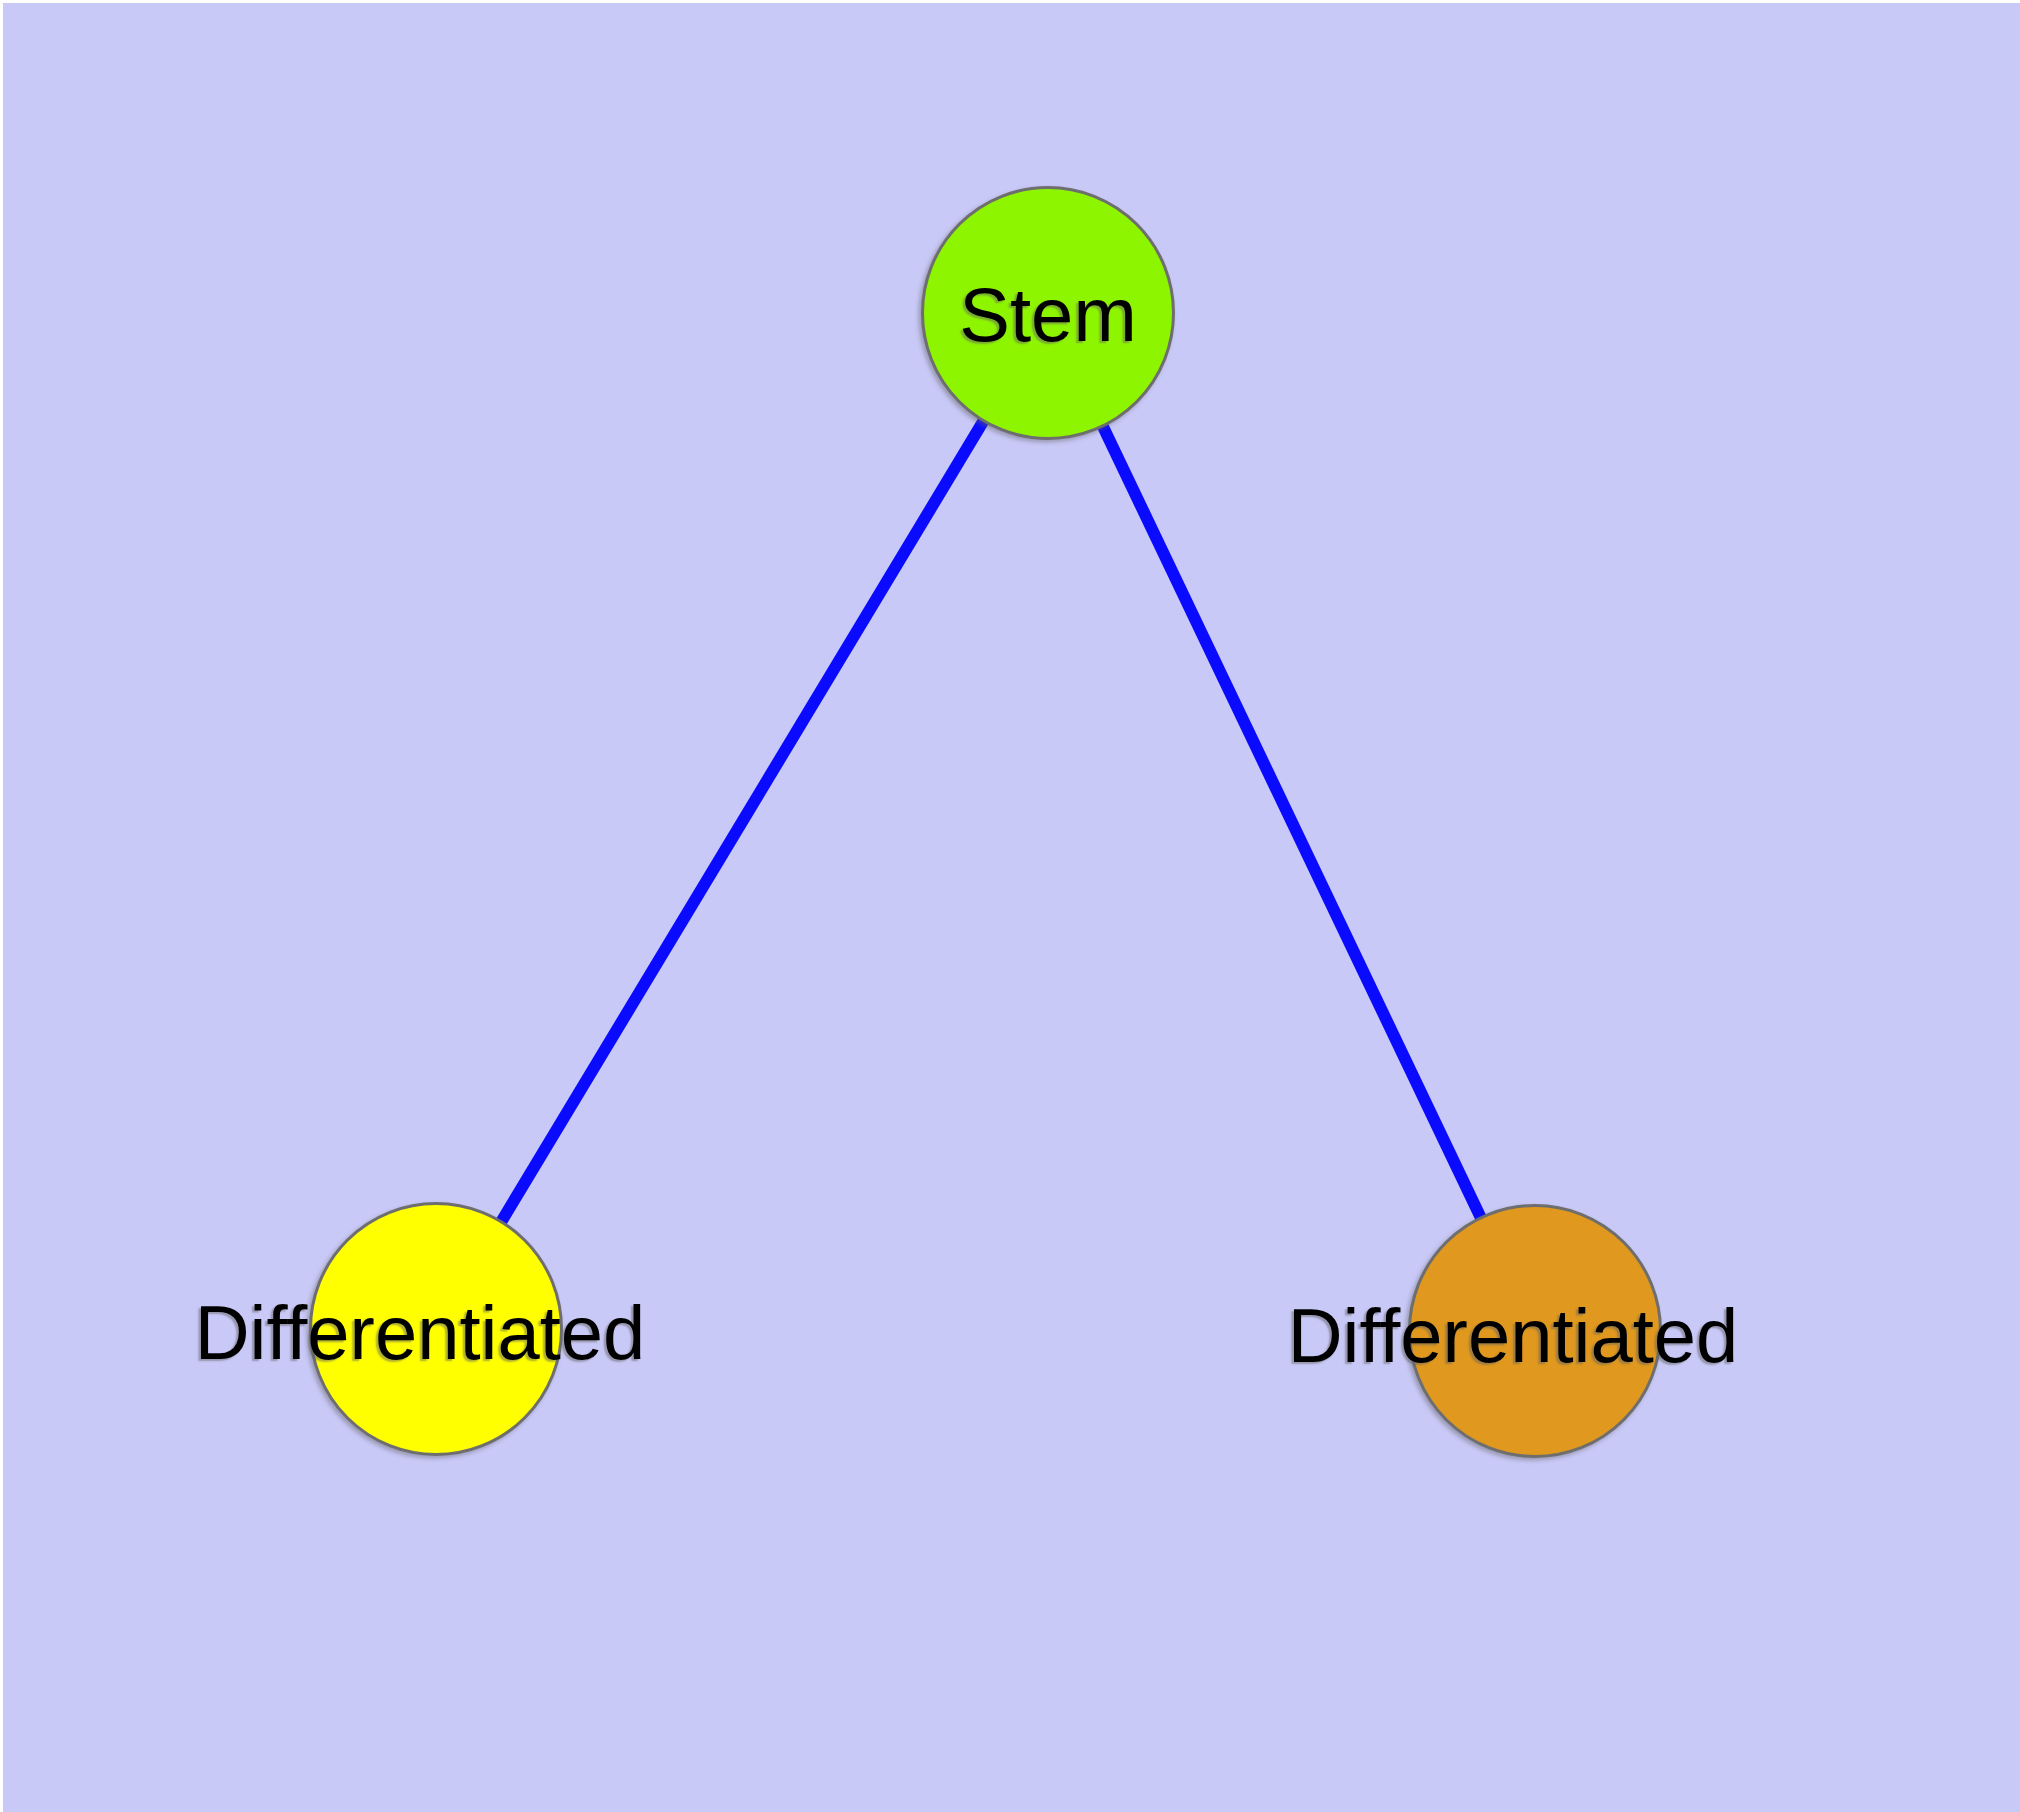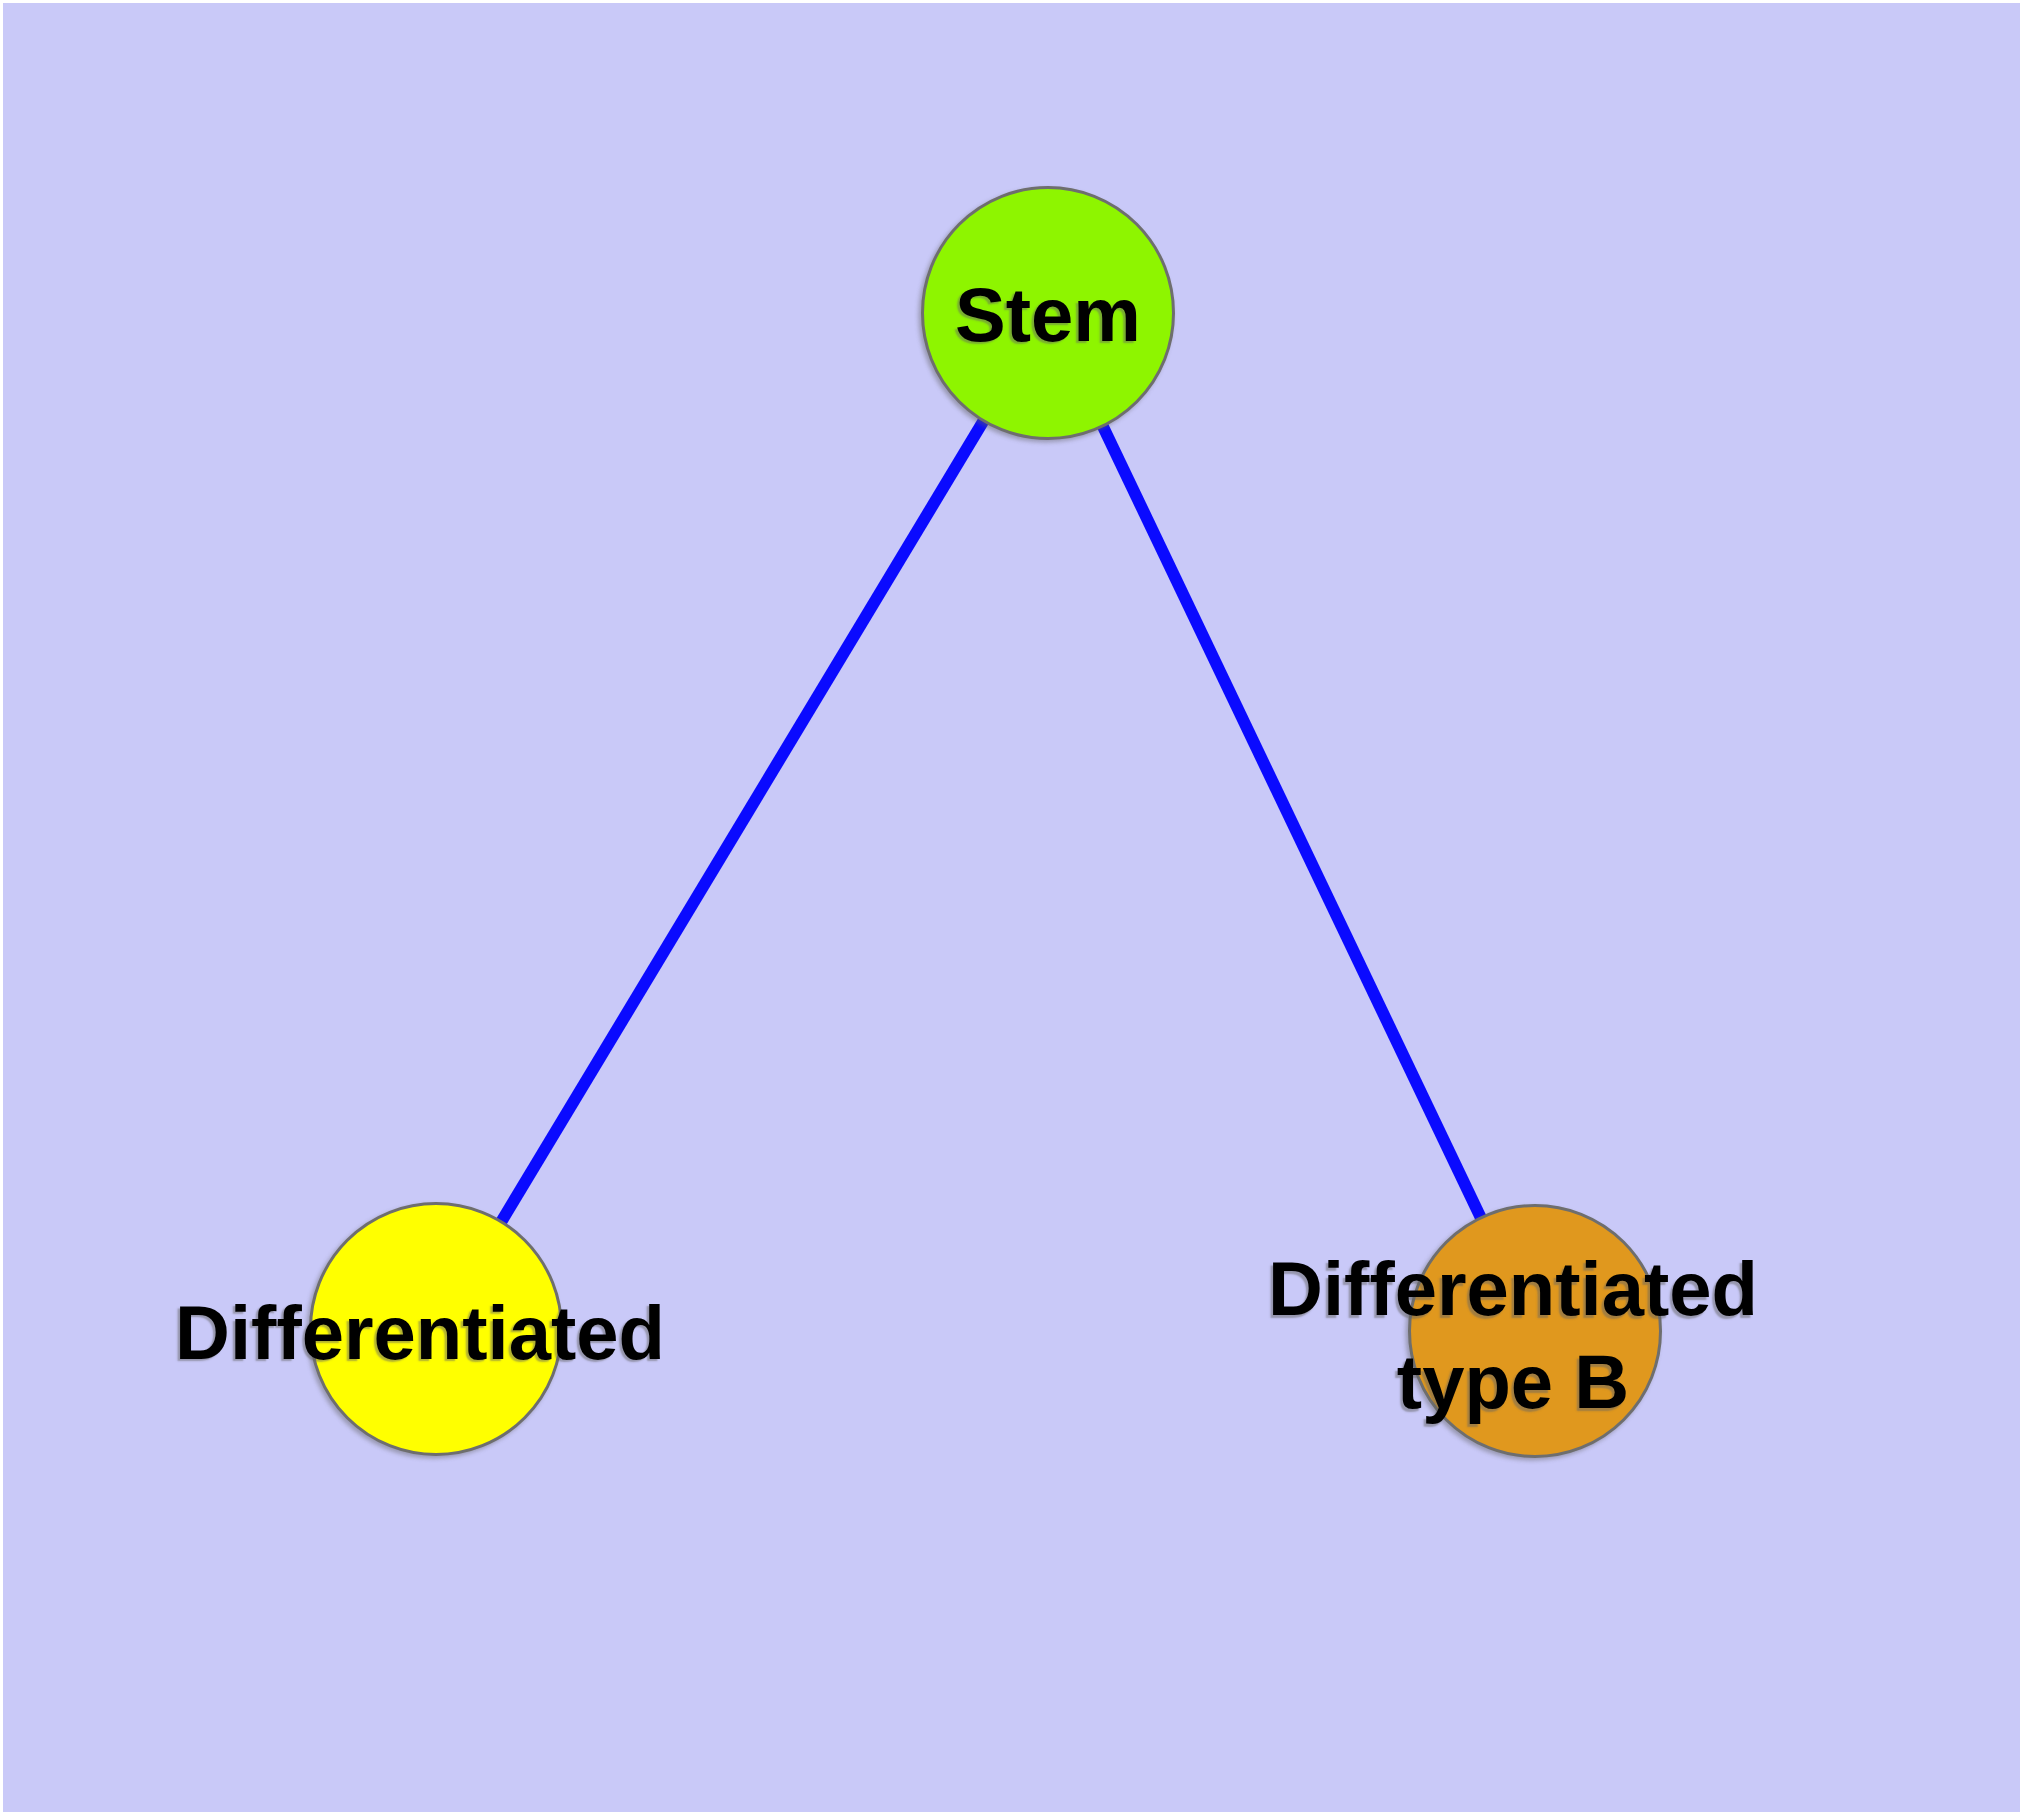--- a/index.html
+++ b/index.html
@@ -49,21 +49,21 @@
     border-radius: 50%;
     border: 3.4px solid #6e6e6e;
     box-sizing: border-box;
     z-index: 2;
     box-shadow: -2.5px 2.5px 4.2px rgba(96,96,96,0.45);
   }
   .node-label {
     position: absolute;
     transform: translate(-50%, -50%);
     text-align: center;
-    font-weight: bold;
+    font-weight: normal;
     font-size: 76px;
     line-height: 93px;
     white-space: nowrap;
     z-index: 3;
     text-shadow: -2.5px 2.5px 1.7px rgba(100,100,100,0.5);
   }
   .node-label span {
     display: block;
   }
 </style>
@@ -83,19 +83,18 @@
   </div>
 
   <div class="node" style="left: 309px; top: 1202px; background-color: rgb(255, 255, 0);"></div>
   <div class="node-label" style="left: 420px; top: 1332px; color: rgb(0, 0, 0);">
     <span>Differentiated</span>
   </div>
 
   <div class="node" style="left: 1408px; top: 1204px; background-color: rgb(224, 152, 30);"></div>
   <div class="node-label" style="left: 1513px; top: 1335px; color: rgb(0, 0, 0);">
     <span>Differentiated</span>
-    <span>type B</span>
   </div>
 
   <div class="strip-top"></div>
   <div class="strip-left"></div>
 </div>
 
 
 </body></html>

